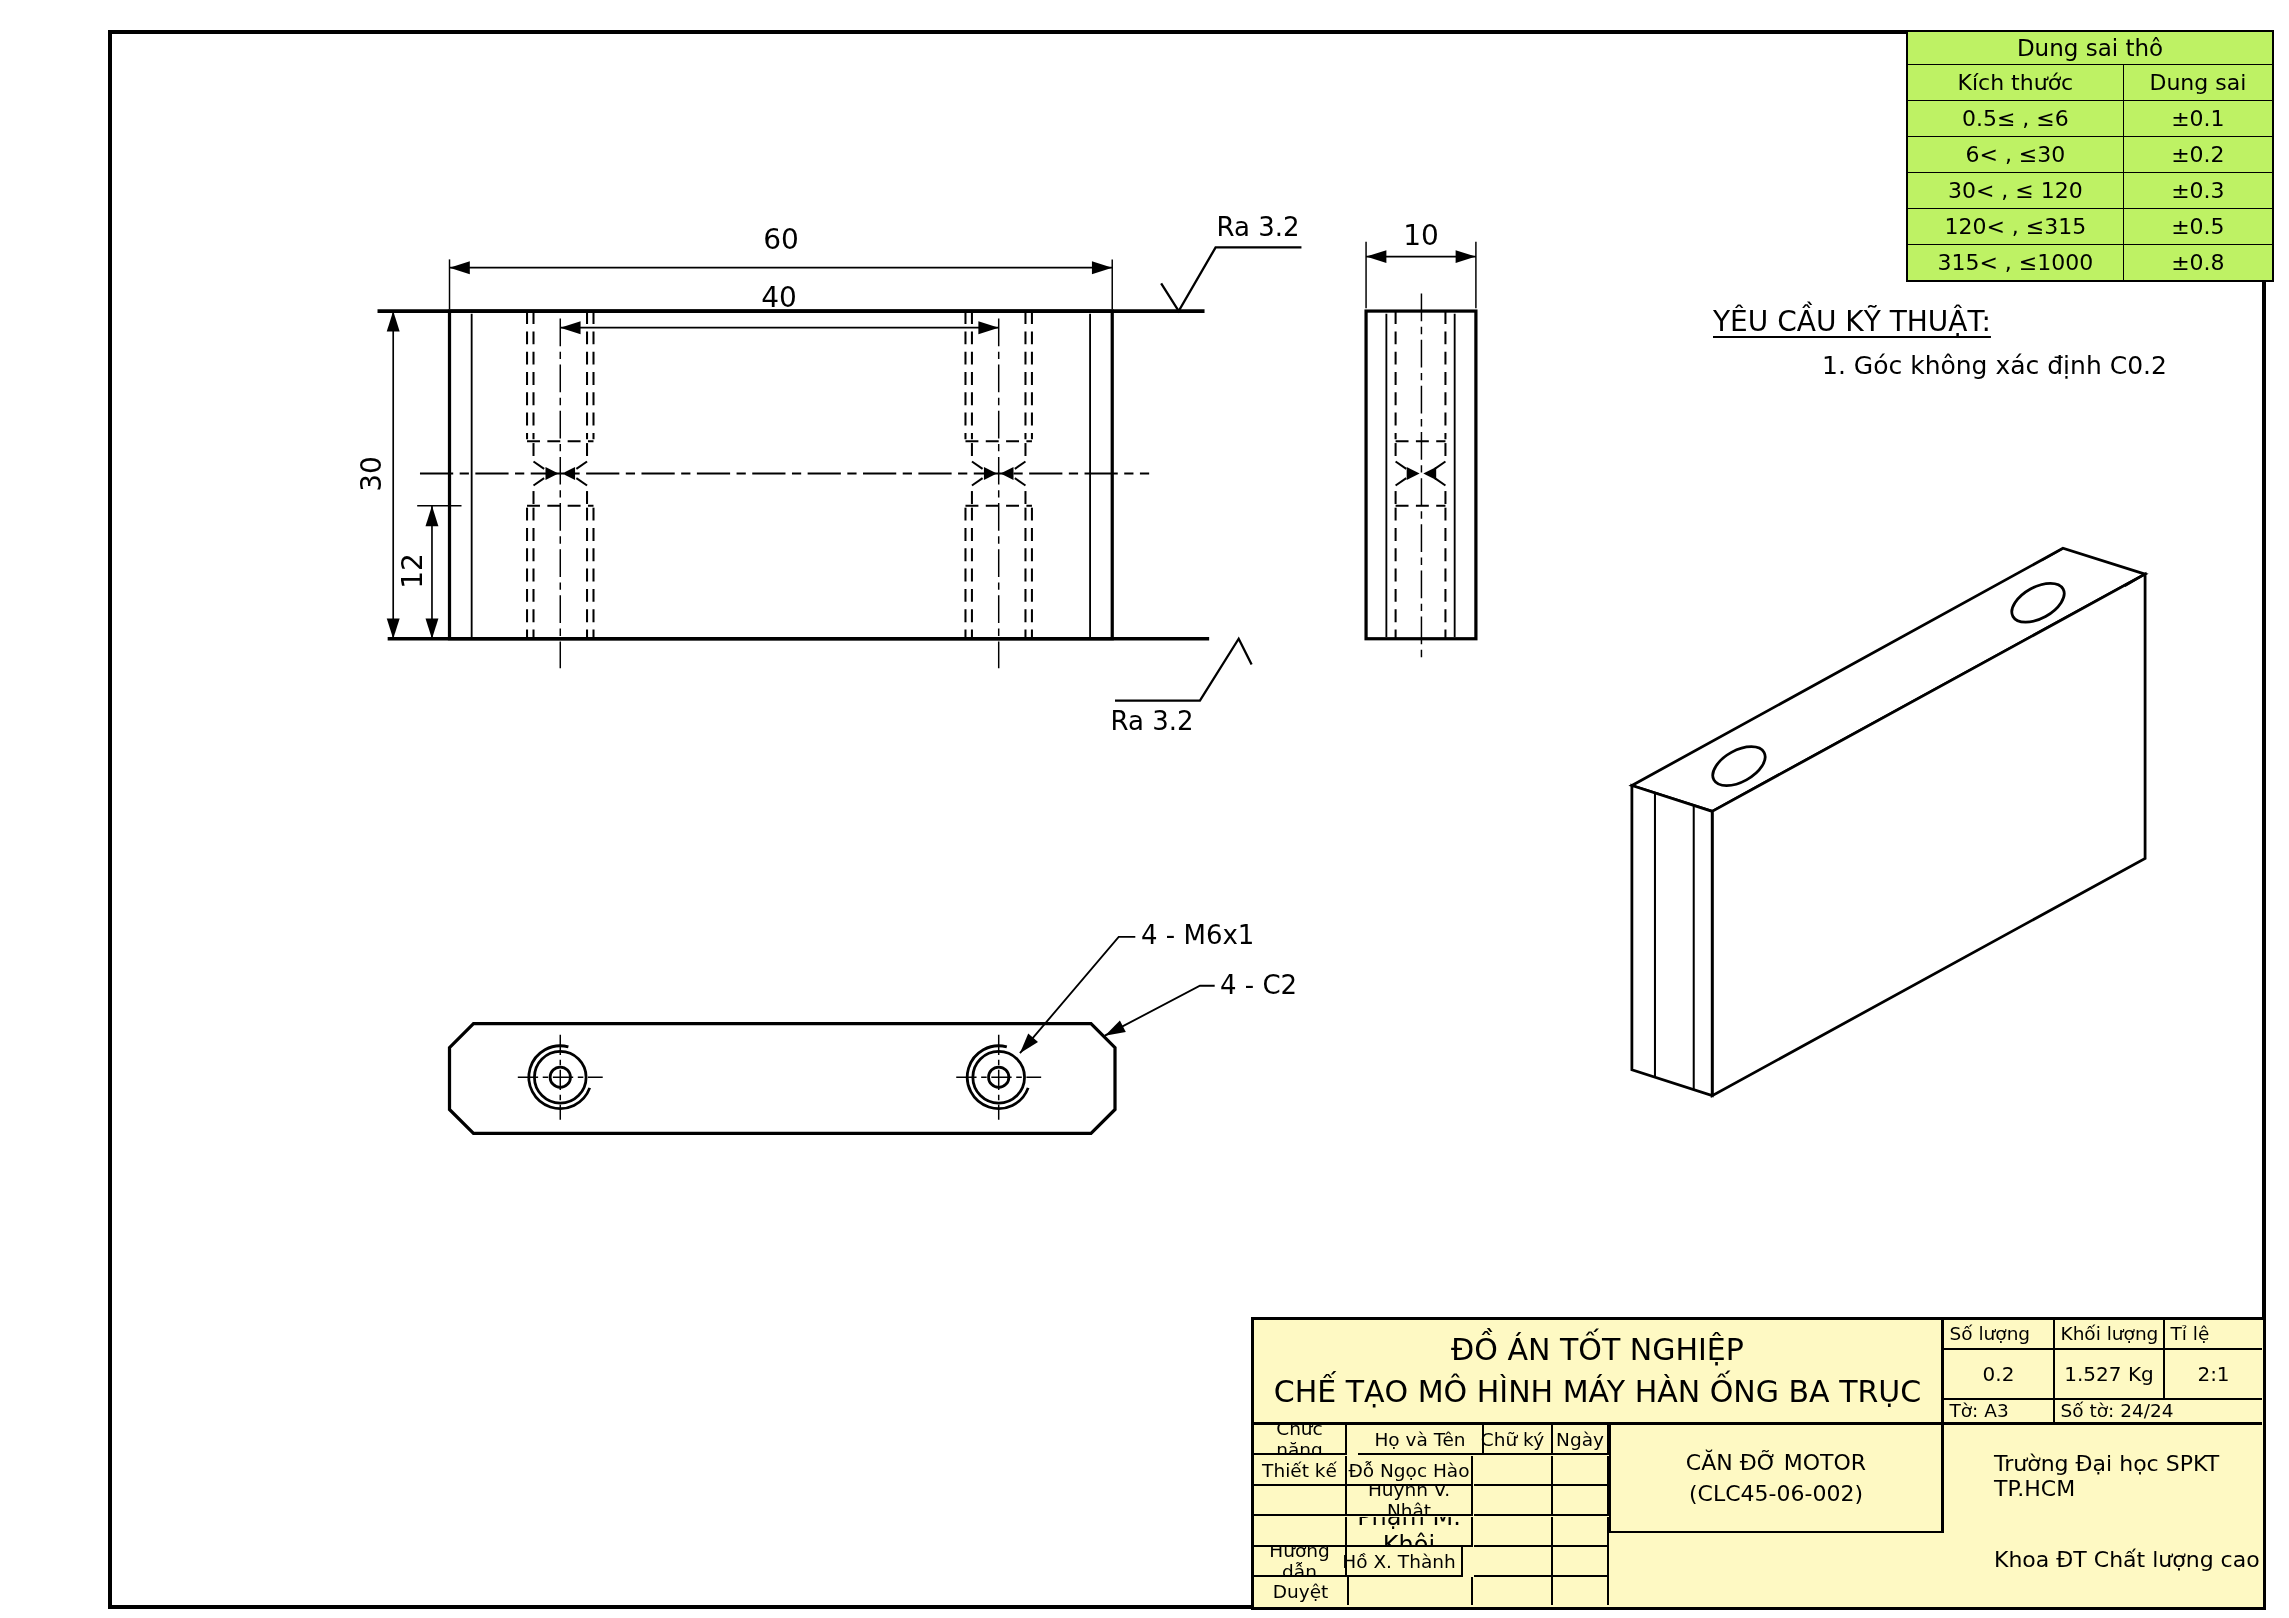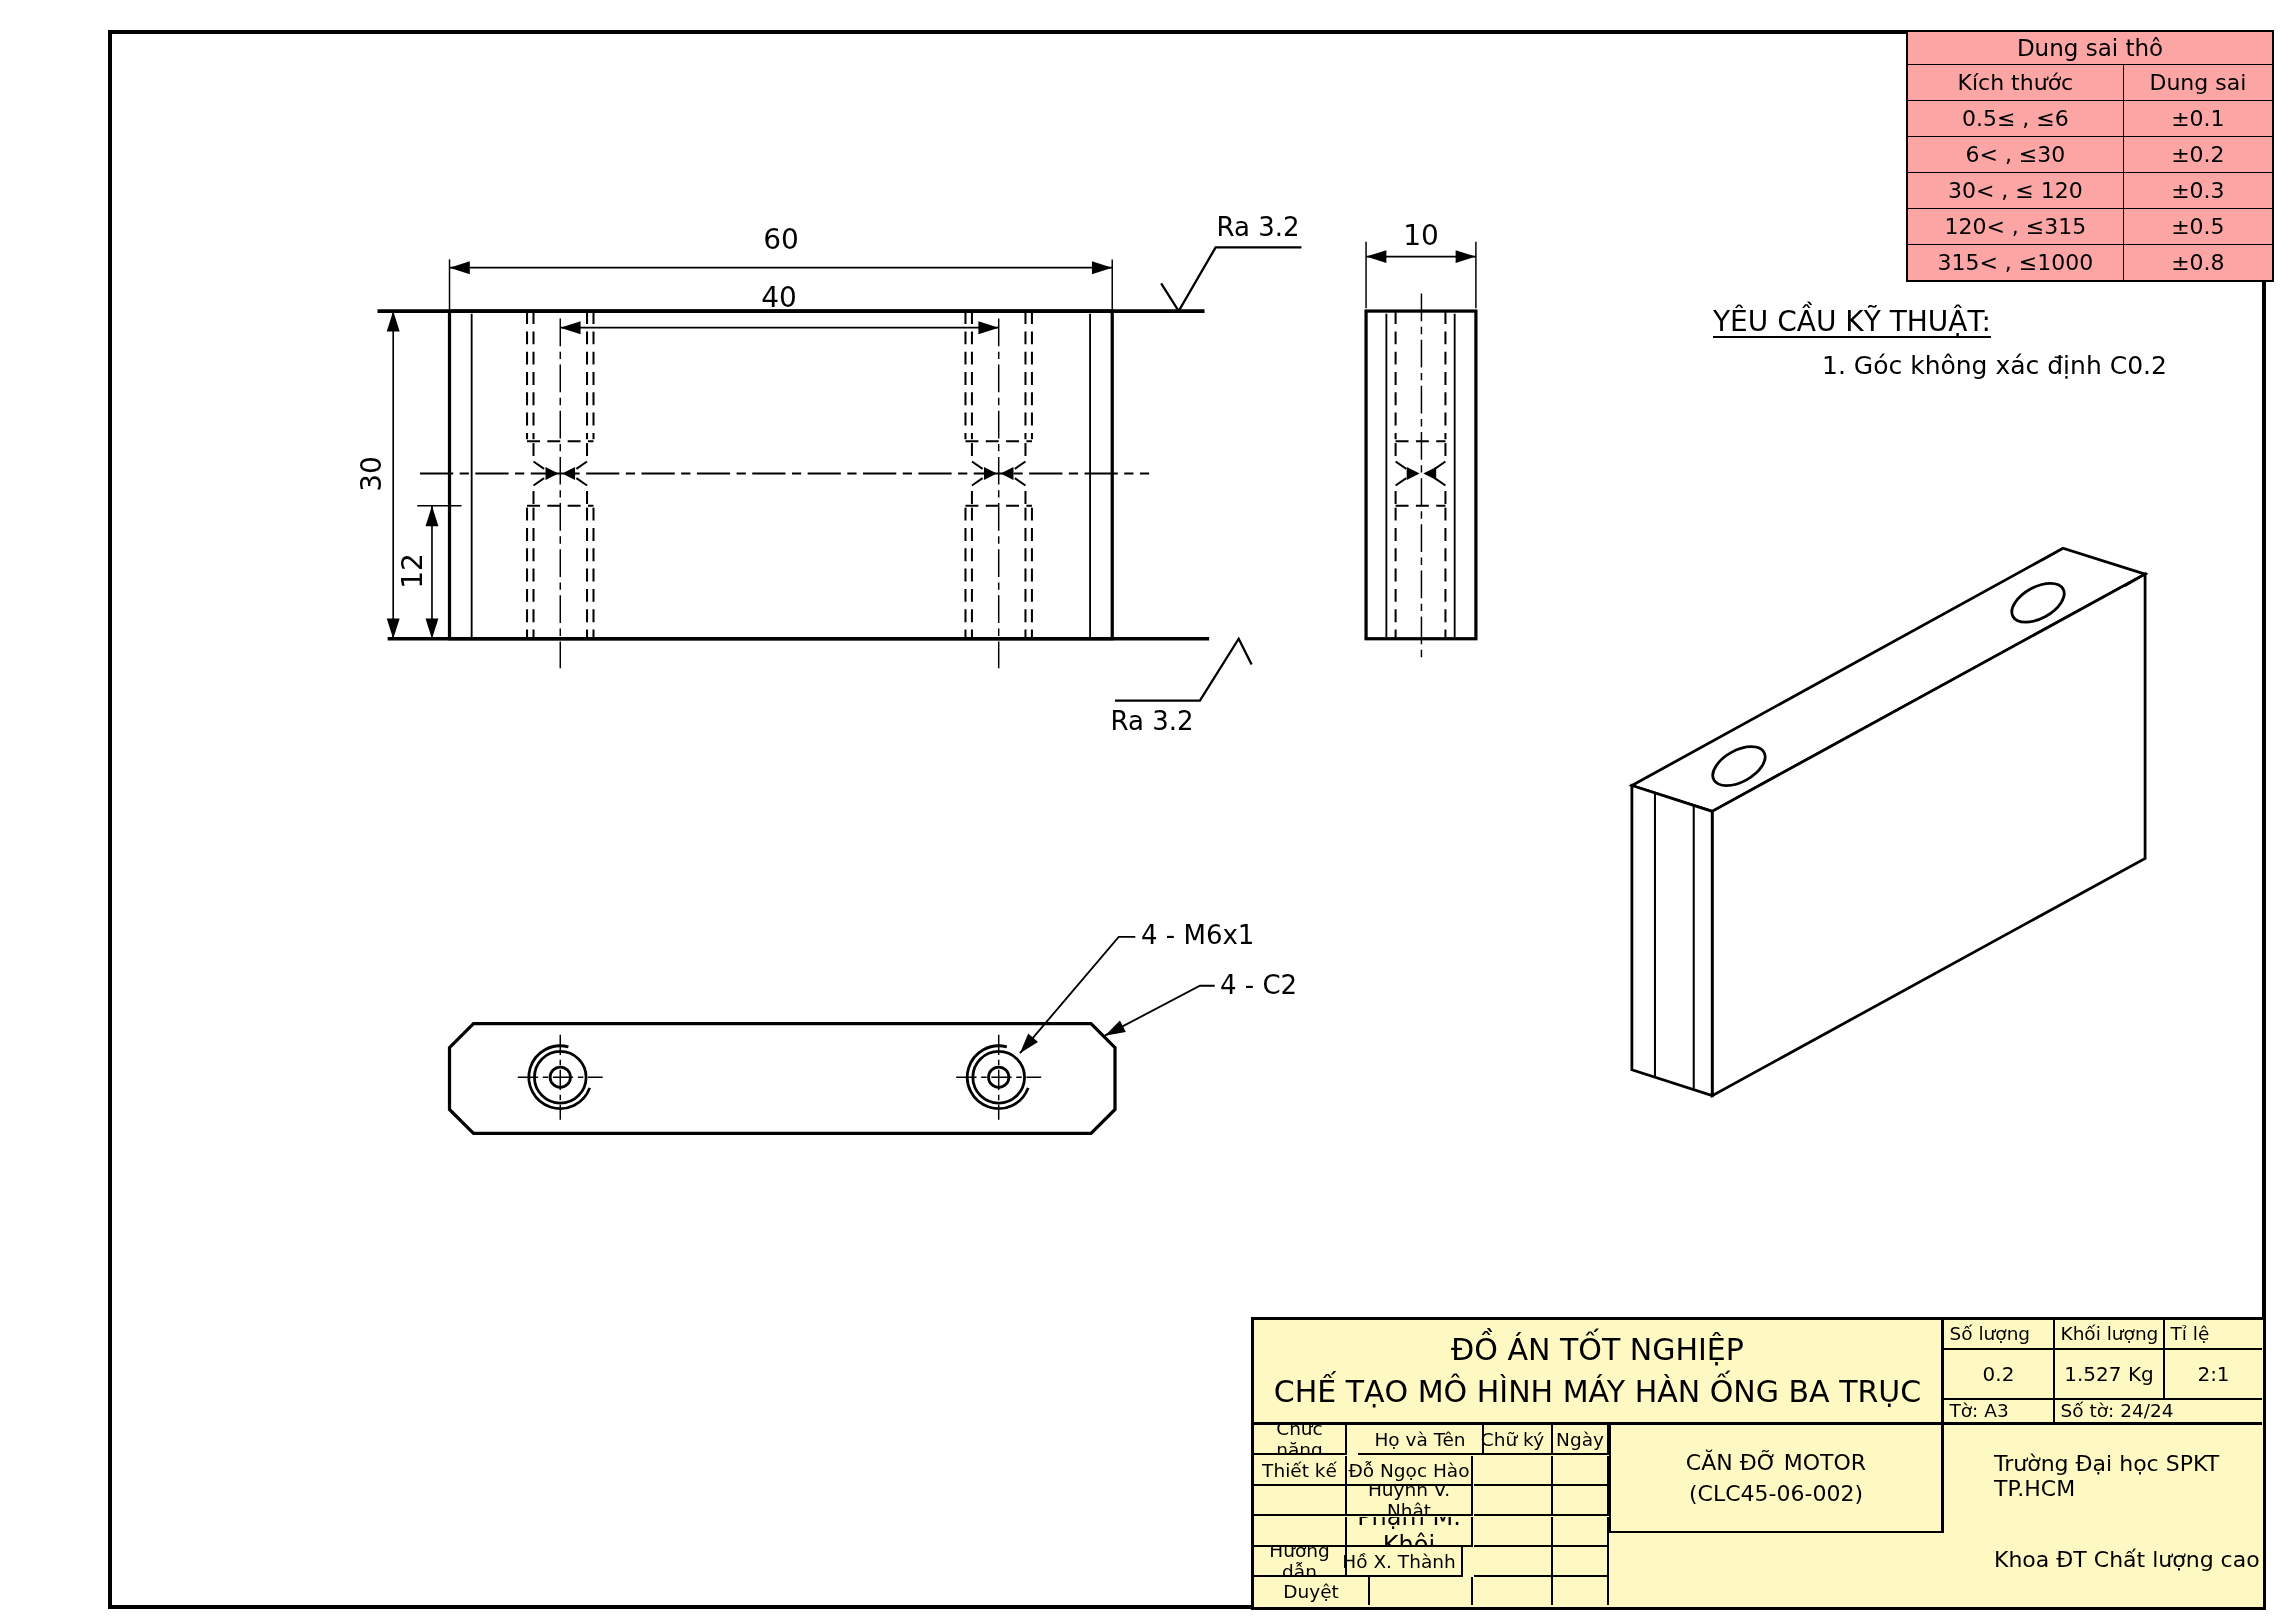--- a/index.html
+++ b/index.html
@@ -12,21 +12,21 @@
        font-size:28px;line-height:1;}
   .txt.rot{transform:translate(-50%,-50%) rotate(-90deg);}
   .lbl{position:absolute;transform:translateY(-50%);white-space:nowrap;font-size:26px;}
   .ra{font-size:26px;}
   
   .yck-head{position:absolute;left:1713px;top:305px;font-size:28px;
             text-decoration:underline;text-underline-offset:4.6px;white-space:nowrap;}
   .yck-item{position:absolute;left:1822px;top:351px;font-size:25px;white-space:nowrap;}
   
   .tol{position:absolute;left:1906px;top:30px;width:368px;border:2.8px solid #000;
-       box-sizing:border-box;background:#fca5a5;text-align:center;font-size:22px;}
+       box-sizing:border-box;background:#bef264;text-align:center;font-size:22px;}
   .tol .trow{display:flex;border-top:1.8px solid #000;height:35px;align-items:stretch;}
   .tol .trow:first-child{border-top:none;height:32px;}
   .tol .cell{display:flex;align-items:center;justify-content:center;flex:0 0 59%;}
   .tol .cell.right{flex:1 1 auto;border-left:1.8px solid #000;}
   .tol .title-cell{width:100%;display:flex;align-items:center;justify-content:center;font-size:23px;}
   
   .tb{position:absolute;left:1251px;top:1317px;width:1015px;height:293px;
       border:3.7px solid #000;box-sizing:border-box;background:#fef9c3;}
   .tb .cell{position:absolute;box-sizing:border-box;display:flex;
             align-items:center;justify-content:center;text-align:center;overflow:hidden;}
@@ -280,21 +280,21 @@
     <div class="cell" style="left:220px;top:166px;width:79px;height:30px;border-right:2.8px solid #000;border-bottom:2.8px solid #000;"></div>
     <div class="cell" style="left:299px;top:166px;width:56px;height:30px;border-right:2.8px solid #000;border-bottom:2.8px solid #000;"></div>
     <div class="cell" style="left:0;top:197px;width:93px;height:30px;border-right:2.8px solid #000;border-bottom:2.8px solid #000;font-size:18.5px;"></div>
     <div class="cell" style="left:93px;top:197px;width:126px;height:30px;border-right:2.8px solid #000;border-bottom:2.8px solid #000;font-size:24px;">Phạm M. Khôi</div>
     <div class="cell" style="left:220px;top:197px;width:79px;height:30px;border-right:2.8px solid #000;border-bottom:2.8px solid #000;"></div>
     <div class="cell" style="left:299px;top:197px;width:56px;height:30px;border-right:2.8px solid #000;border-bottom:2.8px solid #000;"></div>
     <div class="cell" style="left:0;top:227px;width:93px;height:30px;border-right:2.8px solid #000;border-bottom:2.8px solid #000;font-size:18.5px;">Hướng dẫn</div>
     <div class="cell" style="left:83px;top:227px;width:126px;height:30px;border-right:2.8px solid #000;border-bottom:2.8px solid #000;font-size:18.5px;">Hồ X. Thành</div>
     <div class="cell" style="left:220px;top:227px;width:79px;height:30px;border-right:2.8px solid #000;border-bottom:2.8px solid #000;"></div>
     <div class="cell" style="left:299px;top:227px;width:56px;height:30px;border-right:2.8px solid #000;border-bottom:2.8px solid #000;"></div>
-    <div class="cell" style="left:0;top:257px;width:116px;height:28px;border-right:2.8px solid #000;font-size:18.5px;">Duyệt</div>
+    <div class="cell" style="left:0;top:257px;width:95px;height:28px;border-right:2.8px solid #000;font-size:18.5px;">Duyệt</div>
     <div class="cell" style="left:93px;top:257px;width:126px;height:28px;border-right:2.8px solid #000;font-size:18.5px;"></div>
     <div class="cell" style="left:220px;top:257px;width:79px;height:28px;border-right:2.8px solid #000;"></div>
     <div class="cell" style="left:299px;top:257px;width:56px;height:28px;border-right:2.8px solid #000;"></div>
 
     <div class="cell" style="left:355px;top:105px;width:335px;height:108px;border-left:2.8px solid #000;border-right:3.7px solid #000;border-bottom:2.8px solid #000;flex-direction:column;font-size:22px;line-height:31px;">
       <div>CĂN ĐỠ MOTOR</div>
       <div>(CLC45-06-002)</div>
     </div>
 
     <div class="cell" style="left:690px;top:105px;width:317px;height:180px;flex-direction:column;align-items:flex-start;justify-content:flex-start;padding:26px 0 0 13px;font-size:22px;text-align:left;margin-left:37px;">

